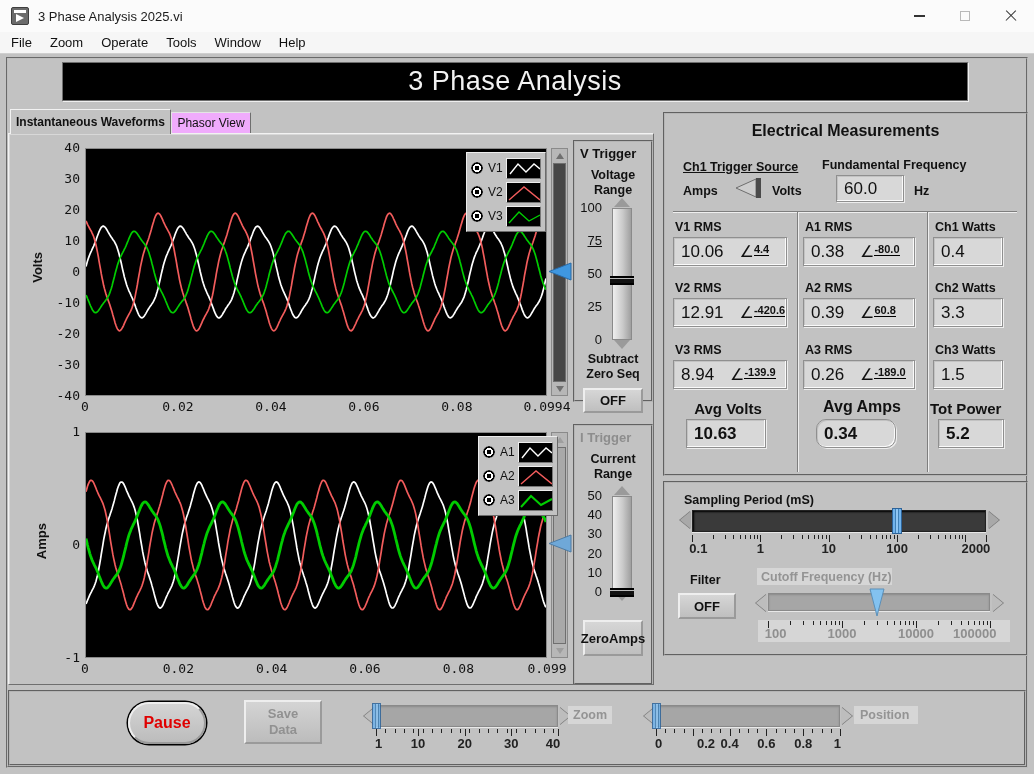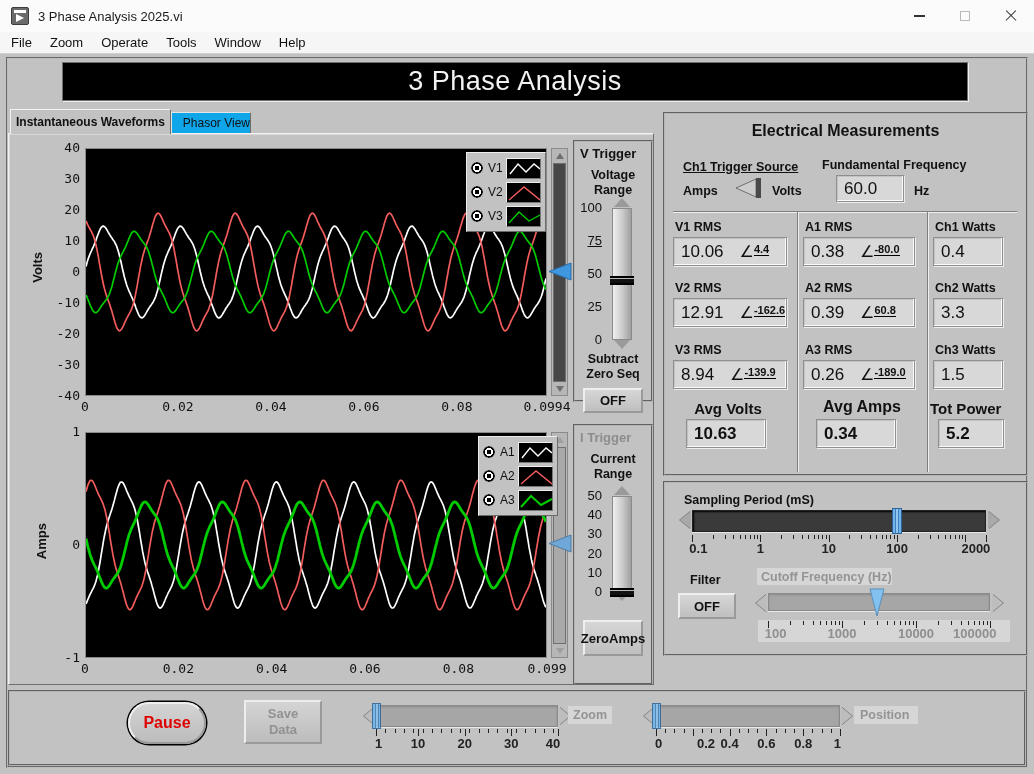--- a/index.html
+++ b/index.html
@@ -25,21 +25,21 @@
 
   #mainframe { left:6px; top:57px; width:1022px; height:711px; border:2px groove #bdbdbd; }
 
   
   #banner { left:62px; top:62px; width:906px; height:39px; background:#000; border:1px solid #6e6e6e; box-shadow:1px 1px 0 #efefef; display:flex; align-items:center; justify-content:center; }
   #banner span { color:#f2f2f2; font-size:27px; letter-spacing:0.5px; }
 
   
   .tab { font-size:12px; color:#111; display:flex; align-items:center; justify-content:center; }
   #tab-active { left:10px; top:109px; width:161px; height:25px; background:#c2c2c2; border:1px solid #6e6e6e; border-bottom:none; border-top-color:#f2f2f2; border-left-color:#f2f2f2; font-weight:bold; z-index:3; }
-  #tab-inactive { left:171px; top:112px; width:80px; height:21px; background:#0ea5e9; border:1px solid #6e6e6e; border-bottom:none; border-top-color:#e4e4e4; border-left-color:#e4e4e4; z-index:1;justify-content:flex-end; }
+  #tab-inactive { left:171px; top:112px; width:80px; height:21px; background:#f0abfc; border:1px solid #6e6e6e; border-bottom:none; border-top-color:#e4e4e4; border-left-color:#e4e4e4; z-index:1; }
   #tabpage { left:8px; top:133px; width:646px; height:552px; border:1px solid #6e6e6e; border-top-color:#f2f2f2; border-left-color:#f2f2f2; box-shadow:inset 1px 1px 0 #d8d8d8; z-index:2; }
 
   
   .plot { background:#000; border:1px solid #8a8a8a; }
   #plot-v { left:85px; top:148px; width:462px; height:248px; }
   #plot-i { left:85px; top:432px; width:462px; height:226px; }
   .axis-ylabel { font-weight:bold; font-size:13px; color:#111; writing-mode:vertical-rl; transform:rotate(180deg); }
   .ytickbox,.xtickbox { font-family:"DejaVu Sans Mono", monospace; font-size:13px; color:#111; }
   .ytickbox span { position:absolute; right:0; }
   .xtickbox span { position:absolute; transform:translateX(-50%); }
@@ -351,21 +351,21 @@
 <div class="abs divider-v" style="left:927px; top:212px; width:1px; height:260px;"></div>
 
 <div class="abs lbl-b" style="left:675px; top:220px;">V1 RMS</div>
 <div class="abs mbox" style="left:673px; top:237px; width:114px; height:29px;">
   <span class="mval">10.06</span>
     <span class="ang">∠<b>4.4</b></span>
 </div>
 <div class="abs lbl-b" style="left:675px; top:281px;">V2 RMS</div>
 <div class="abs mbox" style="left:673px; top:298px; width:114px; height:29px;">
   <span class="mval">12.91</span>
-    <span class="ang">∠<b>-162.6</b></span>
+    <span class="ang">∠<b>-420.6</b></span>
 </div>
 <div class="abs lbl-b" style="left:675px; top:343px;">V3 RMS</div>
 <div class="abs mbox" style="left:673px; top:360px; width:114px; height:29px;">
   <span class="mval">8.94</span>
     <span class="ang">∠<b>-139.9</b></span>
 </div>
 <div class="abs" style="left:663px; top:400px; width:130px; text-align:center; font-weight:bold; font-size:15px; color:#111;">Avg Volts</div>
 <div class="abs mbox" style="left:686px; top:419px; width:80px; height:29px;">
   <span class="mval bold">10.63</span>
 </div>
@@ -379,21 +379,21 @@
 <div class="abs mbox" style="left:803px; top:298px; width:112px; height:29px;">
   <span class="mval">0.39</span>
     <span class="ang">∠<b>60.8</b></span>
 </div>
 <div class="abs lbl-b" style="left:805px; top:343px;">A3 RMS</div>
 <div class="abs mbox" style="left:803px; top:360px; width:112px; height:29px;">
   <span class="mval">0.26</span>
     <span class="ang">∠<b>-189.0</b></span>
 </div>
 <div class="abs" style="left:798px; top:398px; width:128px; text-align:center; font-weight:bold; font-size:16px; color:#111;">Avg Amps</div>
-<div class="abs mbox" style="left:816px; top:419px; width:80px; height:29px;">
+<div class="abs mbox" style="left:816px; top:419px; width:80px; height:29px;border-radius:10px;">
   <span class="mval bold">0.34</span>
 </div>
 
 <div class="abs lbl-b" style="left:935px; top:220px;">Ch1 Watts</div>
 <div class="abs mbox" style="left:933px; top:237px; width:70px; height:29px;">
   <span class="mval">0.4</span>
 </div>
 <div class="abs lbl-b" style="left:935px; top:281px;">Ch2 Watts</div>
 <div class="abs mbox" style="left:933px; top:298px; width:70px; height:29px;">
   <span class="mval">3.3</span>

